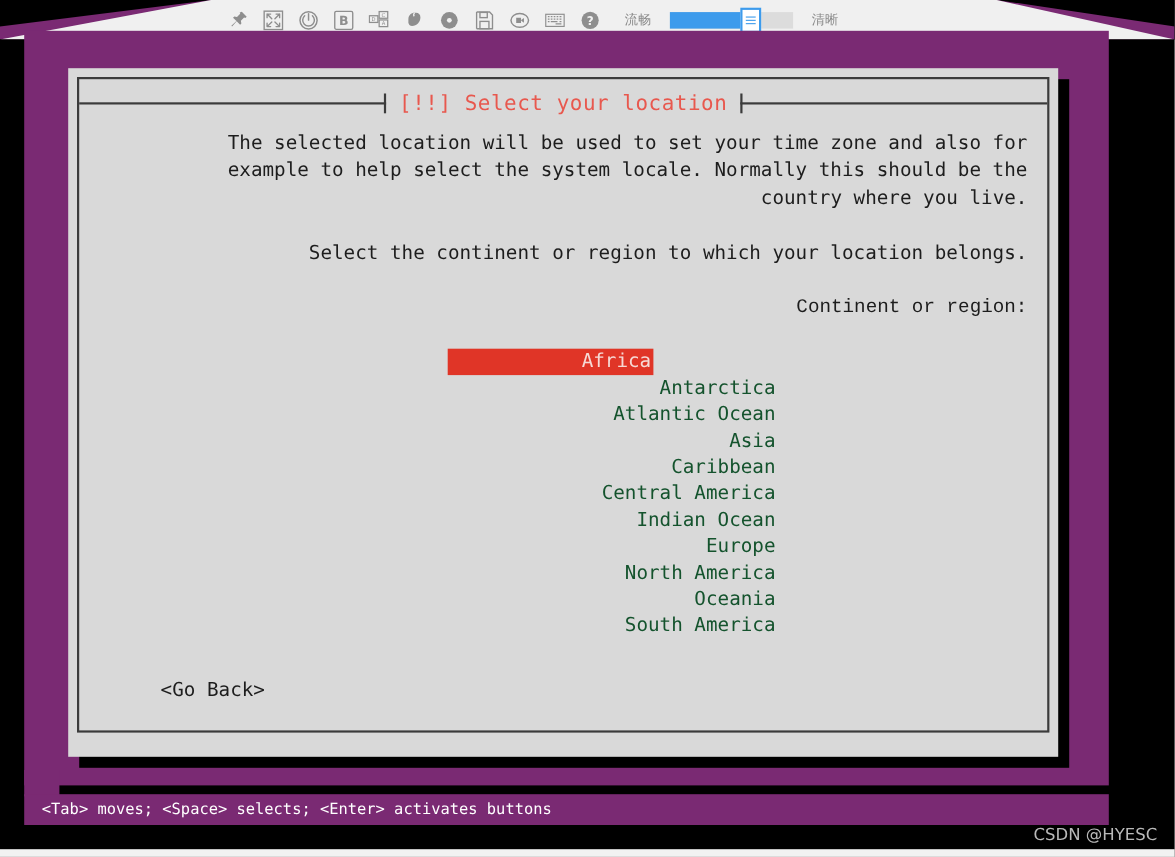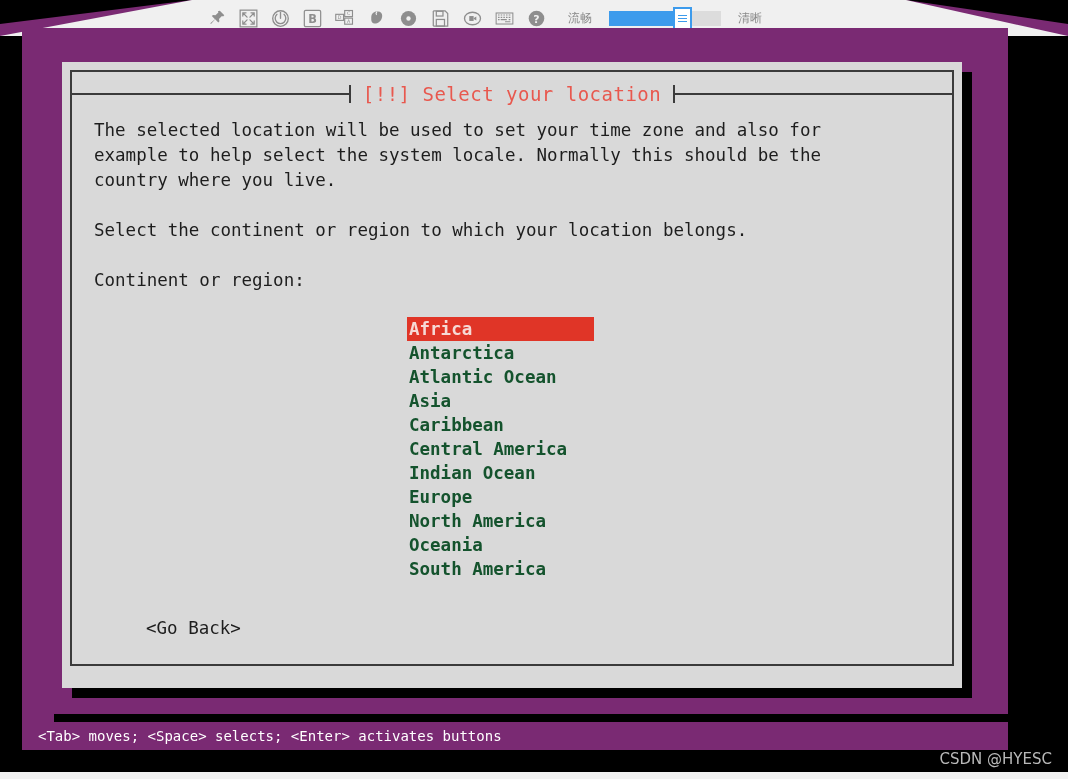--- a/index.html
+++ b/index.html
@@ -159,20 +159,21 @@
   }
   .dialog {
     position: absolute;
     left: 62px;
     top: 62px;
     width: 900px;
     height: 626px;
     background: #d9d9d9;
     box-sizing: border-box;
     padding: 8px;
+    text-align: right;
   }
   .dialog-inner {
     position: relative;
     width: 100%;
     height: 596px;
     border: 2px solid #3b3b3b;
     box-sizing: border-box;
     background: #d9d9d9;
   }
 
@@ -218,26 +219,25 @@
     right: 18px;
     color: #1d1d1d;
     font-size: 17.5px;
     line-height: 25px;
   }
   .para {
     margin: 0 0 25px 0;
     white-space: pre-wrap;
   }
   .prompt-line { margin: 0 0 25px 0; }
-  .field-label { margin: 0 0 14px 0; }
+  .field-label { margin: 0 0 14px 0; font-family: Liberation Mono, monospace; }
 
   .region-list {
     margin: 24px 0 8px 313px;
     width: 300px;
-    font-weight: bold;
   }
   .region-item {
     font-size: 17.5px;
     line-height: 24px;
     height: 24px;
     color: #14532d;
     padding: 0 2px;
     white-space: nowrap;
   }
   .region-item.selected {

